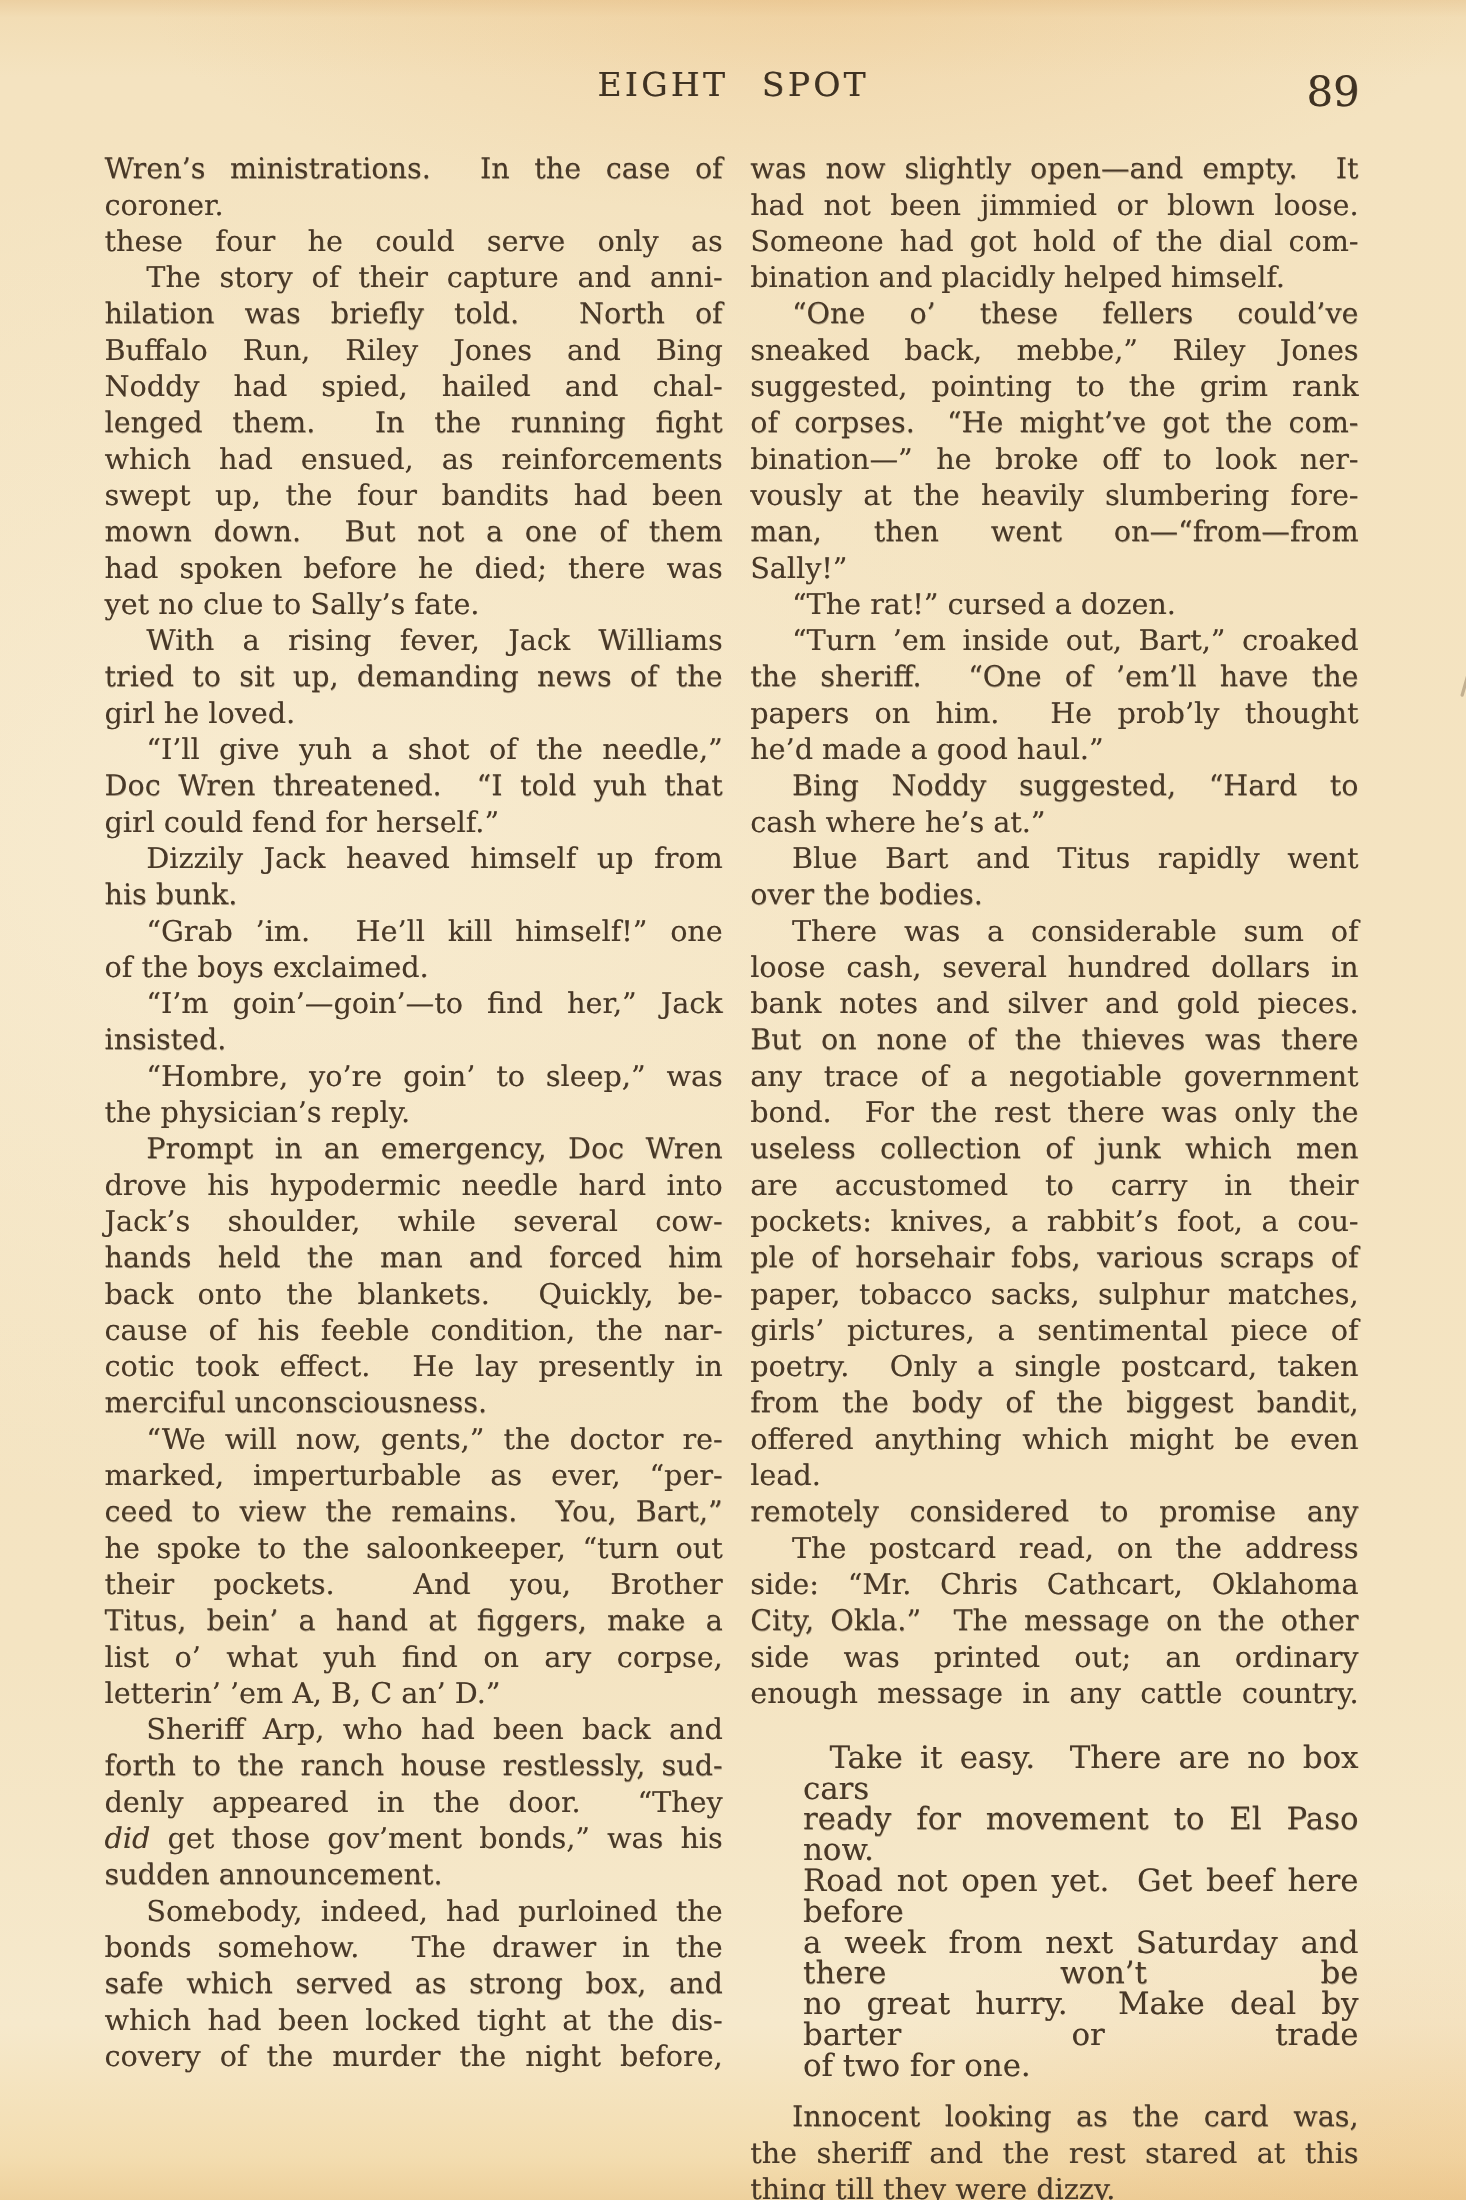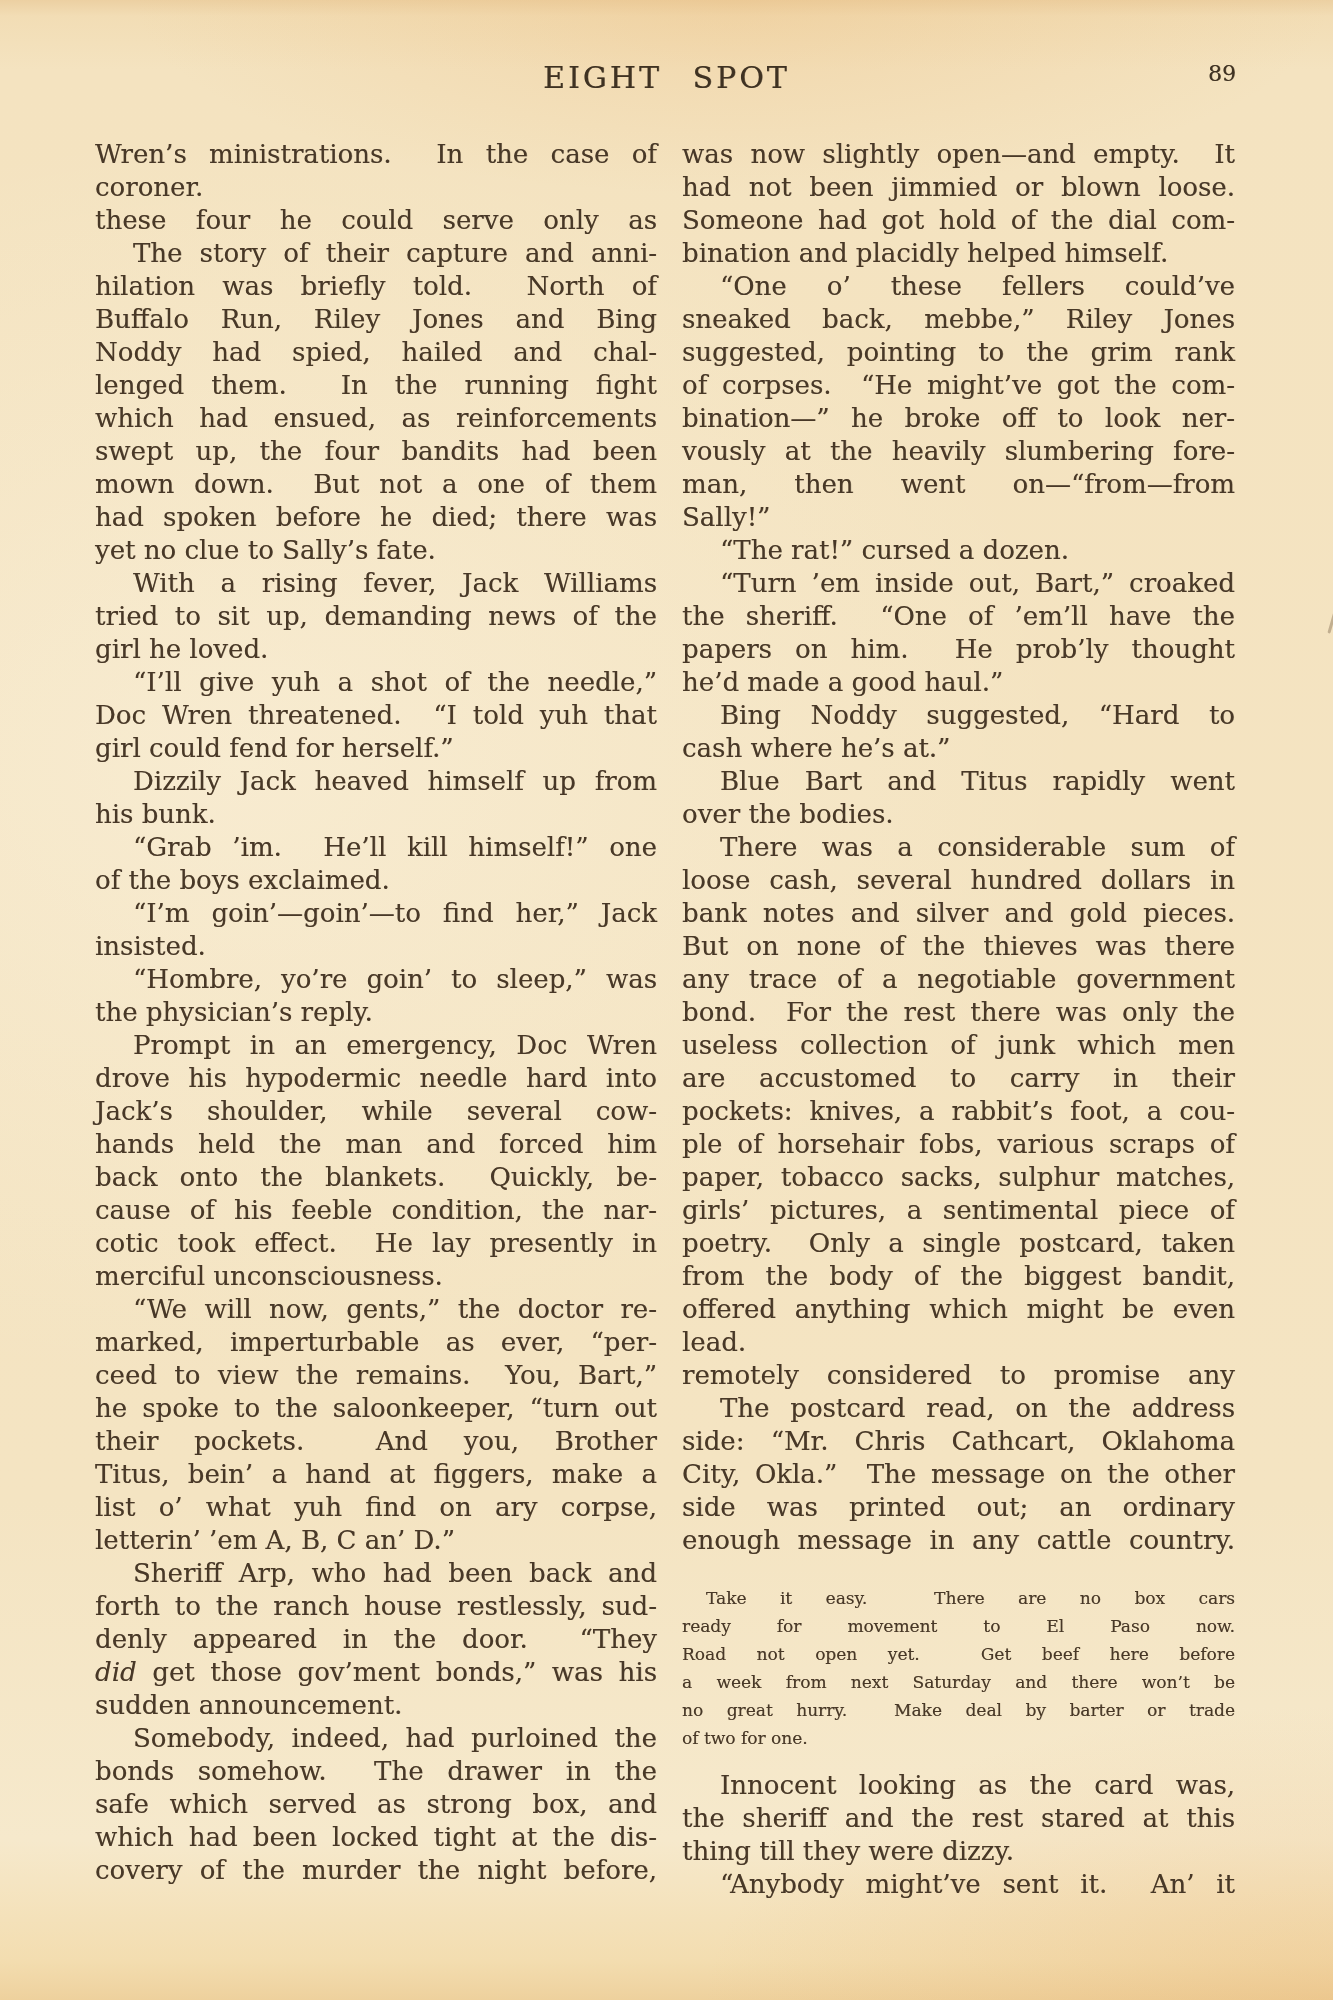--- a/index.html
+++ b/index.html
@@ -19,36 +19,36 @@
   }
   .header { position:absolute; left:0; right:0; top:60px; height:44px; text-align:center; }
   .title {
     font-size:30px; letter-spacing:3px; word-spacing:18px;
     color:#3f3222;
     text-shadow:0.4px 0.4px 0.4px rgba(63,50,34,0.55);
     margin-top:20px;
   }
   .pagenum {
     position:absolute; top:1px; right:97px;
-    font-size:22px; color:#3f3222;
+    font-size:38px; color:#3f3222;
     text-shadow:0.4px 0.4px 0.4px rgba(63,50,34,0.55);
   }
   .col { position:absolute; top:138px; font-size:26px; line-height:33px; }
   .col-left  { left:95px;  width:562px; }
   .col-right { left:682px; width:553px; }
   .para { margin:0; }
   .line {
     text-align:justify;
     text-align-last:justify;
     text-shadow:0.3px 0.3px 0.3px rgba(66,52,36,0.45);
     white-space:normal;
   }
   .line.endline { text-align-last:left; }
   .line.indent { text-indent:38px; }
-  .para.small { font-size:17px; line-height:28px; margin-top:27px; margin-bottom:17px; }
+  .para.small { font-size:28px; line-height:28px; margin-top:27px; margin-bottom:17px;margin-left:48px; }
   .para.small .line.indent { text-indent:24px; }
   .edge-mark {
     position:absolute; right:-2px; top:600px; width:3px; height:34px;
     background:rgba(100,78,55,0.35); transform:rotate(16deg); border-radius:2px;
   }
 </style>
 </head>
 <body>
 
 <div class="page">

